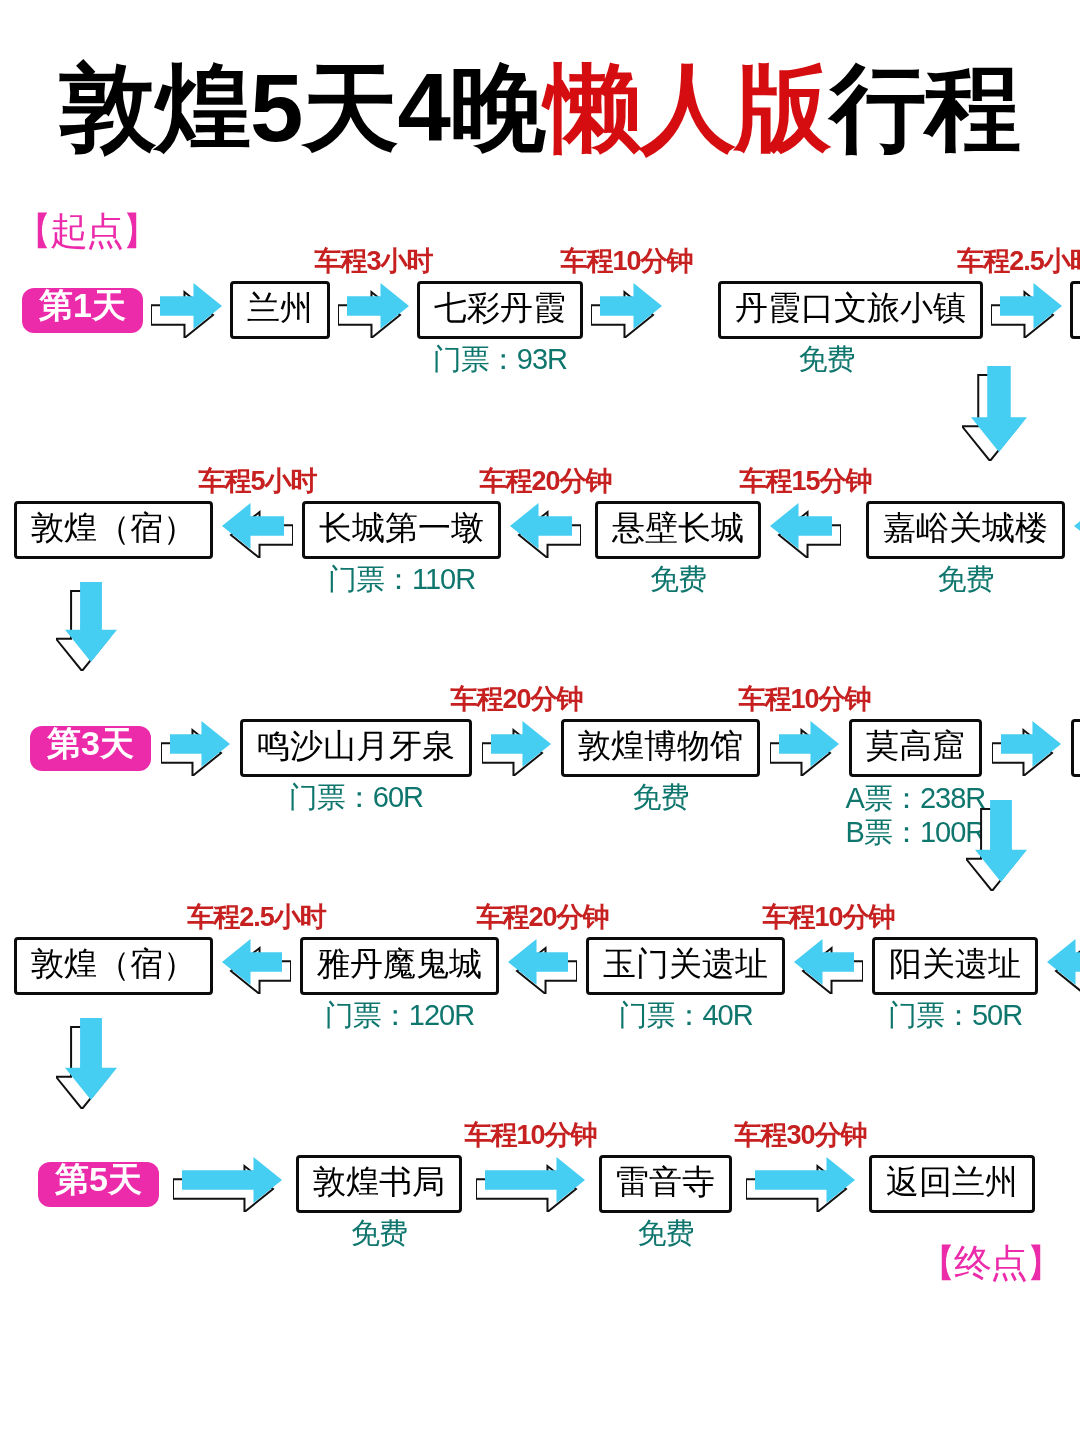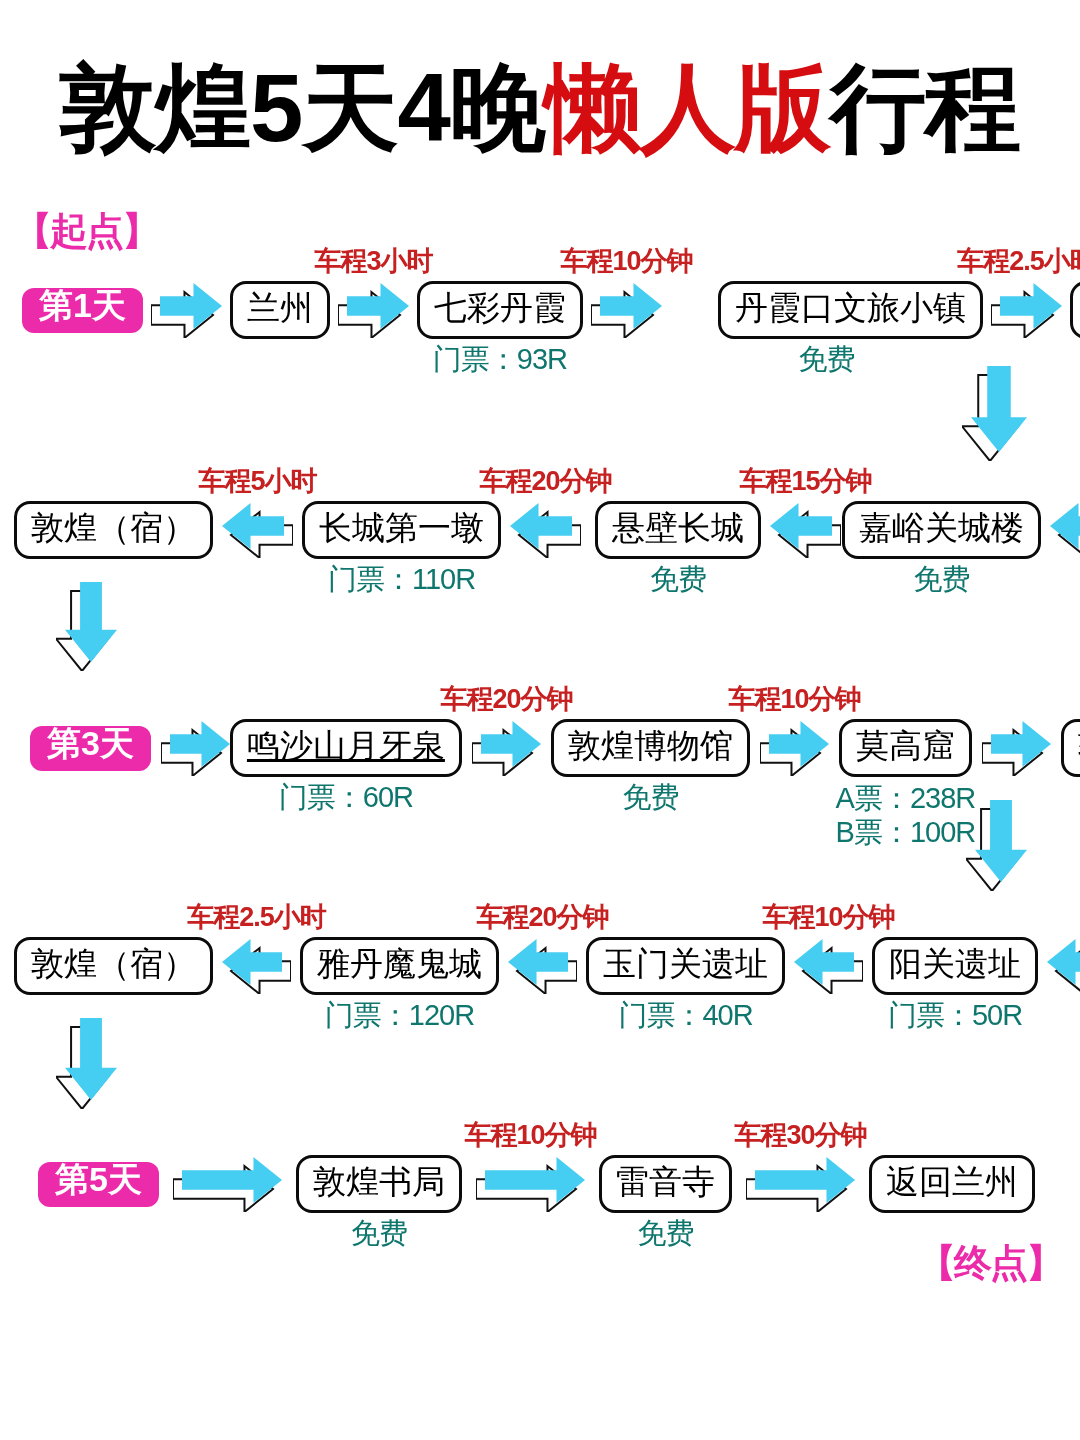--- a/index.html
+++ b/index.html
@@ -28,21 +28,21 @@
     color: #000000;
     letter-spacing: -1px;
     white-space: nowrap;
   }
   .title .accent { color: #d50d10; }
 
   
   .marker {
     position: absolute;
     font-size: 38px;
-    font-weight: bold;
+    font-weight: normal;
     color: #ec2bab;
     white-space: nowrap;
     letter-spacing: -2px;
   }
   #start-marker { left: 14px; top: 206px; }
   #end-marker   { left: 918px; top: 1238px; }
 
   
   .row {
     position: absolute;
@@ -66,21 +66,21 @@
 
   
   .place-wrap {
     position: relative;
     display: flex;
     flex-direction: column;
     align-items: center;
   }
   .place-box {
     border: 3px solid #0b0b0b;
-    border-radius: 16px;
+    border-radius: 4px;
     background: #ffffff;
     font-size: 33px;
     font-weight: 500;
     color: #000000;
     padding: 6px 14px 9px 14px;
     white-space: nowrap;
     line-height: 1.12;
     letter-spacing: 0px;
   }
   .fee {
@@ -241,21 +241,21 @@
         <svg width="71" height="55" viewBox="0 0 71 55">
     <g transform="translate(9,9)">
             <path d="M62,13.34 L28.52,13.34 L28.52,0 L0,23 L28.52,46 L28.52,32.66 L62,32.66 Z" fill="#ffffff" stroke="#111111" stroke-width="2"></path>
           </g>
     <g transform="translate(0,0)">
             <path d="M62,13.34 L28.52,13.34 L28.52,0 L0,23 L28.52,46 L28.52,32.66 L62,32.66 Z" fill="#45cdf2"></path>
           </g>
   </svg>
         <div class="travel">车程15分钟</div>
       </div>
-      <div class="place-wrap" style="margin-left: 1px;">
+      <div class="place-wrap" style="margin-left: 25px;">
         <div class="place-box">嘉峪关城楼</div>
         <div class="fee">
           <div>免费</div>
         </div>
       </div>
       <div class="arrow" style="margin-left: 9px;">
         <svg width="71" height="55" viewBox="0 0 71 55">
     <g transform="translate(9,9)">
             <path d="M62,13.34 L28.52,13.34 L28.52,0 L0,23 L28.52,46 L28.52,32.66 L62,32.66 Z" fill="#ffffff" stroke="#111111" stroke-width="2"></path>
           </g>
@@ -270,21 +270,21 @@
       <div class="arrow" style="margin-left: 10px;">
         <svg width="69" height="55" viewBox="0 0 69 55">
     <g transform="translate(0,9)">
             <path d="M0,13.34 L31.48,13.34 L31.48,0 L60,23 L31.48,46 L31.48,32.66 L0,32.66 Z" fill="#ffffff" stroke="#111111" stroke-width="2"></path>
           </g>
     <g transform="translate(9,0)">
             <path d="M0,13.34 L31.48,13.34 L31.48,0 L60,23 L31.48,46 L31.48,32.66 L0,32.66 Z" fill="#45cdf2"></path>
           </g>
   </svg>
       </div>
-      <div class="place-wrap" style=" text-decoration: underline;">
+      <div class="place-wrap" style="margin-left: 10px;">
         <div class="place-box">鸣沙山月牙泉</div>
         <div class="fee">
           <div>门票：60R</div>
         </div>
       </div>
       <div class="arrow" style="margin-left: 10px;">
         <svg width="69" height="55" viewBox="0 0 69 55">
     <g transform="translate(0,9)">
             <path d="M0,13.34 L31.48,13.34 L31.48,0 L60,23 L31.48,46 L31.48,32.66 L0,32.66 Z" fill="#ffffff" stroke="#111111" stroke-width="2"></path>
           </g>

